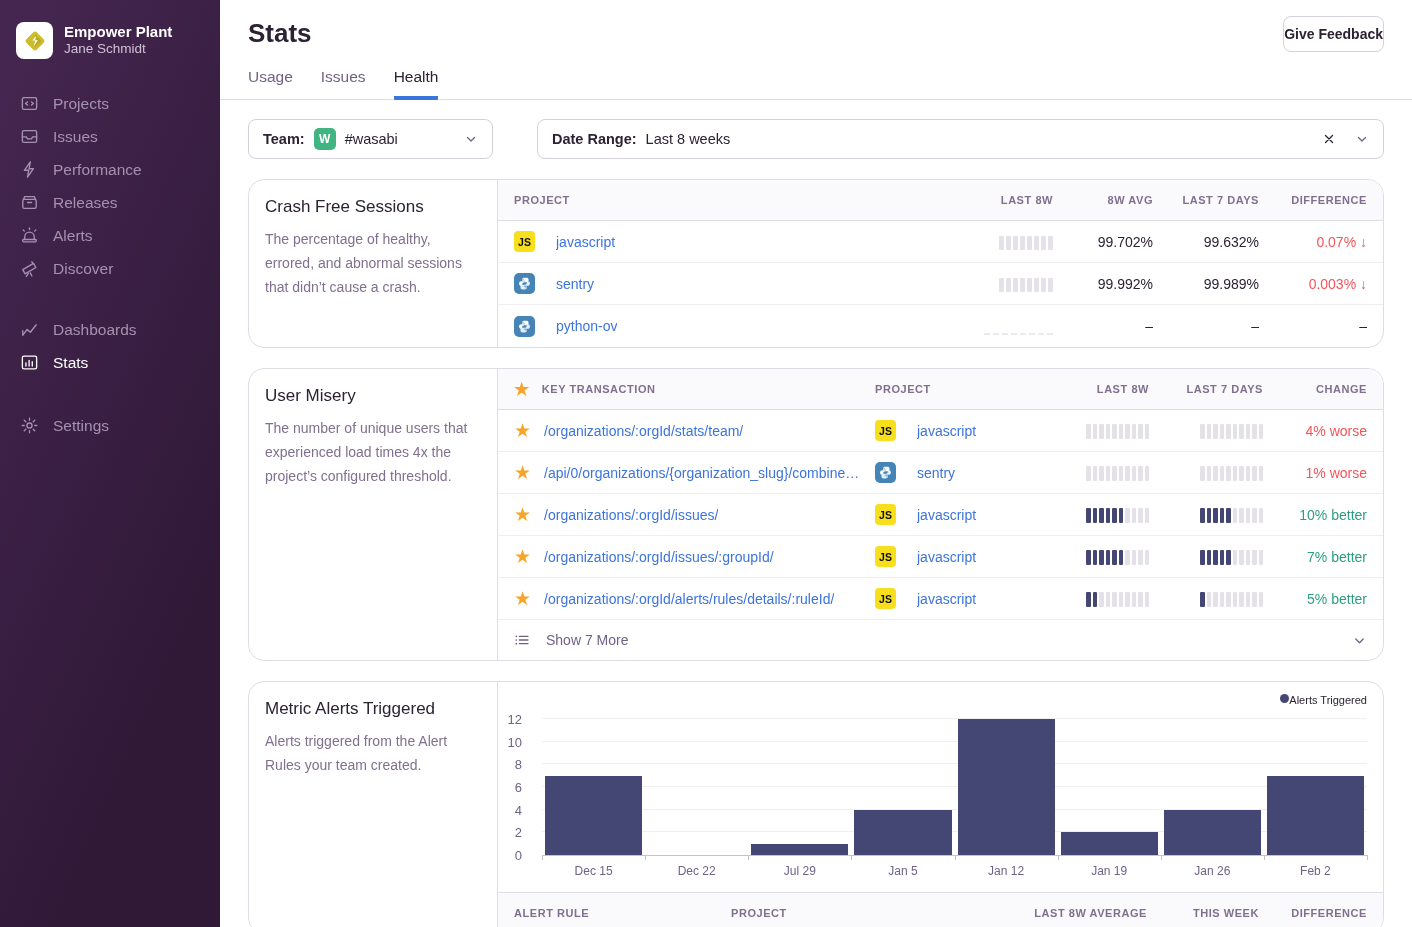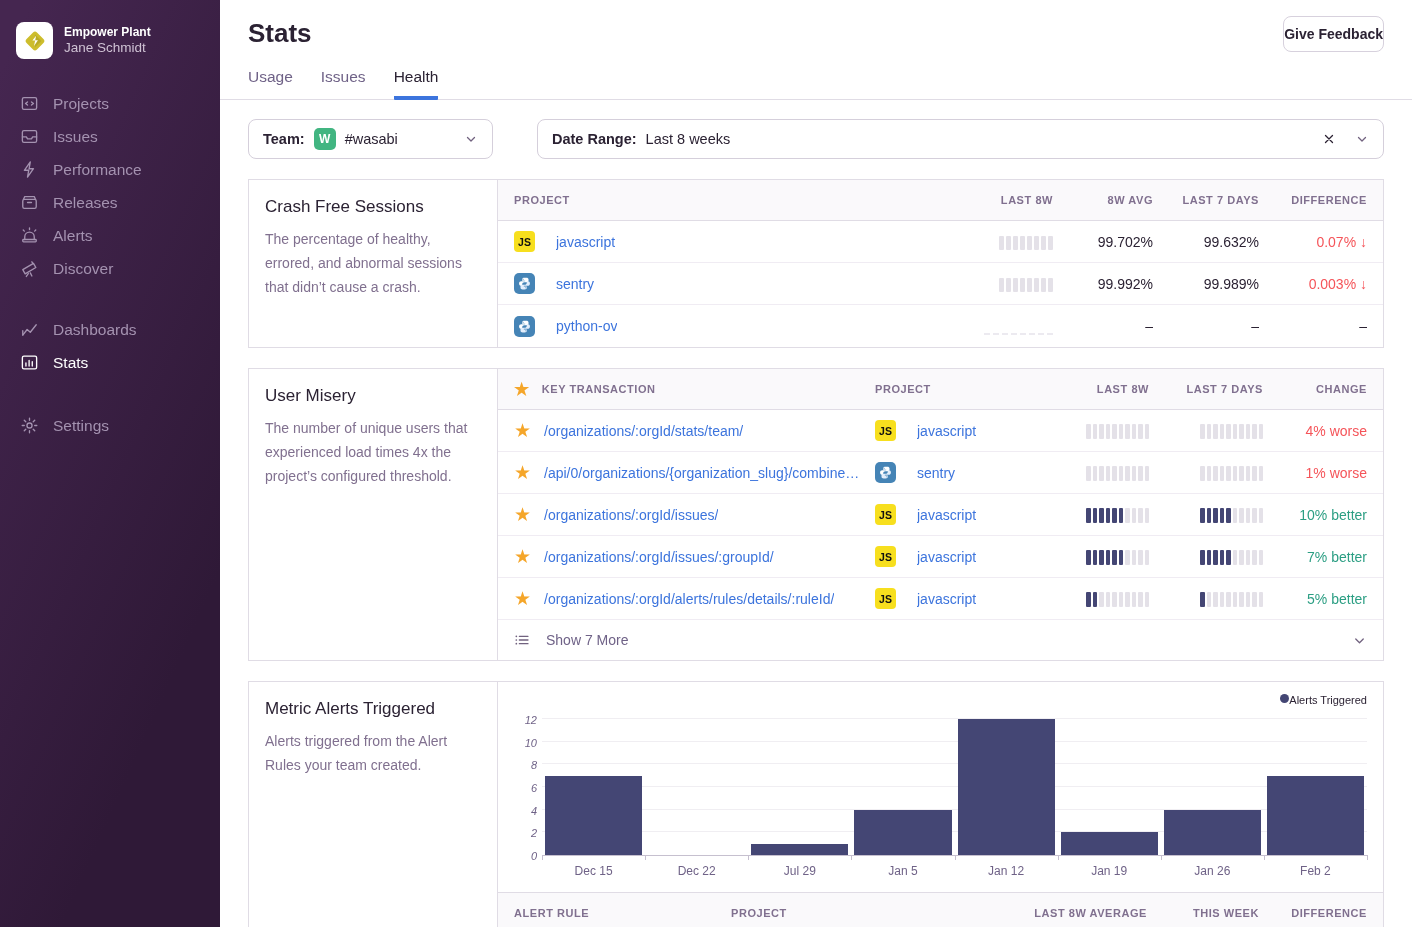--- a/index.html
+++ b/index.html
@@ -11,21 +11,21 @@
   }
   
   .sidebar {
     width:220px; min-width:220px; height:100%;
     background:linear-gradient(294deg,#2f1937 25%,#452650 95%);
     color:#a492b0; padding-top:14px;
   }
   .org { display:flex; align-items:center; gap:11px; padding:8px 16px 14px; cursor:pointer; }
   .org-logo { width:37px; height:37px; background:#fff; border-radius:8px; display:flex; align-items:center; justify-content:center; flex:none; }
   .org-names { line-height:1.25; }
-  .org-name { color:#fff; font-weight:bold; font-size:12px; }
+  .org-name { color:#fff; font-weight:bold; font-size:15px; }
   .org-user { color:#cfc2d4; font-size:13.5px; }
   .nav { padding:14px 0 0; }
   .nav-item { display:flex; align-items:center; gap:14px; padding:7px 20px; font-size:15.5px; cursor:pointer; }
   .nav-item .nicon { width:19px; height:19px; flex:none; display:flex; }
   .nav-item.active { color:#fff; }
   .nav-gap { height:28px; }
   .nav-gap-lg { height:30px; }
   
   .main { flex:1; display:flex; flex-direction:column; min-width:0; }
   .main-header { padding:16px 28px 0; }
@@ -39,21 +39,21 @@
   
   .filters { display:flex; gap:16px; margin-bottom:20px; }
   .select-box { border:1px solid #d5cfdb; border-radius:8px; height:40px; display:flex; align-items:center; padding:0 14px; gap:9px; font-size:14.5px; background:#fff; cursor:pointer; }
   .team-select { width:245px; }
   .date-select { flex:1;margin-left:28px; }
   .select-label { font-weight:bold; color:#2b2233; }
   .team-avatar { width:22px; height:22px; border-radius:5px; background:#41b581; color:#fff; font-size:12px; font-weight:bold; display:flex; align-items:center; justify-content:center; }
   .spacer { flex:1; }
   .icon-btn { display:flex; align-items:center; color:#71627f; }
   
-  .panel { border:1px solid #e0dce5; border-radius:0; margin-bottom:20px; display:grid; grid-template-columns:249px 1fr; overflow:hidden; background:#fff; }
+  .panel { border:1px solid #e0dce5; border-radius:16px; margin-bottom:20px; display:grid; grid-template-columns:249px 1fr; overflow:hidden; background:#fff; }
   .panel-desc { padding:17px 16px; border-right:1px solid #e0dce5; }
   .panel-title { font-size:17px; font-weight:400; color:#2b2233; margin:0 0 10px; }
   .panel-text { font-size:14px; color:#80708f; line-height:1.72; }
   
   .thead { background:#faf9fb; display:grid; align-items:center; padding:0 16px; height:41px; border-bottom:1px solid #e0dce5; color:#80708f; font-size:11px; font-weight:bold; letter-spacing:.05em; }
   .trow { display:grid; align-items:center; padding:0 16px; height:42px; border-bottom:1px solid #f0ecf3; font-size:14px; }
   .trow:last-child { border-bottom:none; }
   .cfs-grid { grid-template-columns:1fr 122px 100px 106px 108px; }
   .um-grid  { grid-template-columns:1fr 160px 114px 114px 104px; }
   .alert-grid { grid-template-columns:1fr 258px 158px 112px 108px; }
@@ -76,21 +76,21 @@
   .better { color:#2b9e83; }
   .neutral { color:#2b2233; }
   .diff-cell { white-space:nowrap; }
   .show-more { display:flex; align-items:center; gap:16px; height:41px; padding:0 16px; font-size:14px; color:#6f6287; cursor:pointer; border-top:1px solid #f0ecf3; margin-top:-1px; }
   
   .chart-area { padding:12px 16px 0; position:relative; }
   .legend { position:absolute; top:12px; right:16px; display:flex; align-items:flex-start; gap:0; font-size:11px; color:#2b2233; }
   .legend-dot { width:9px; height:9px; border-radius:50%; background:#444674; }
   .chart { display:flex; margin-top:26px; }
   .y-axis { width:28px; position:relative; height:136px; flex:none; }
-  .y-label { position:absolute; right:5px; font-size:11px; color:#6f6287; line-height:14px;font-style:italic; }
+  .y-label { position:absolute; right:20px; font-size:13px; color:#6f6287; line-height:14px; }
   .plot { flex:1; position:relative; height:136px; border-bottom:1px solid #c6c0cf; }
   .grid-line { position:absolute; left:0; right:0; height:1px; background:#f0eef2; }
   .bars { position:absolute; left:0; right:0; top:0; bottom:0; display:flex; align-items:flex-end; }
   .bar-slot { flex:1; display:flex; justify-content:center; align-items:flex-end; height:100%; padding:0 3px; }
   .bar { width:100%; background:#444674; }
   .xtick { position:absolute; bottom:-5px; width:1px; height:5px; background:#c6c0cf; }
   .x-labels { display:flex; margin-left:28px; padding:8px 0 14px; }
   .x-label { flex:1; text-align:center; font-size:12px; color:#6f6287; }
   svg.sicon { width:100%; height:100%; }
 </style>

